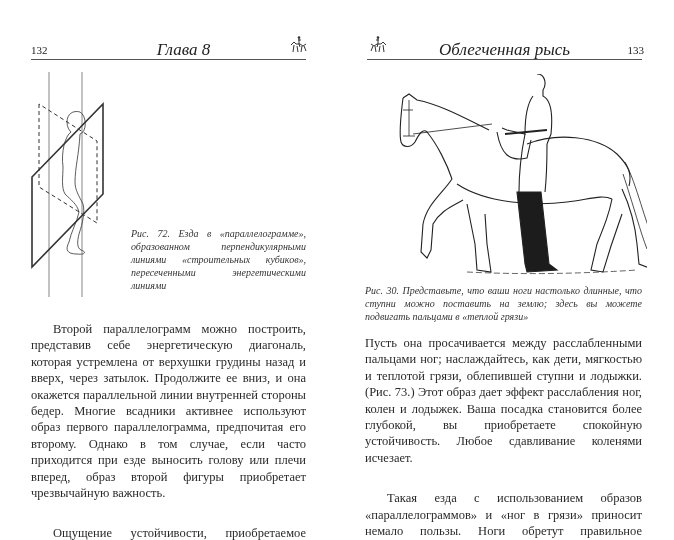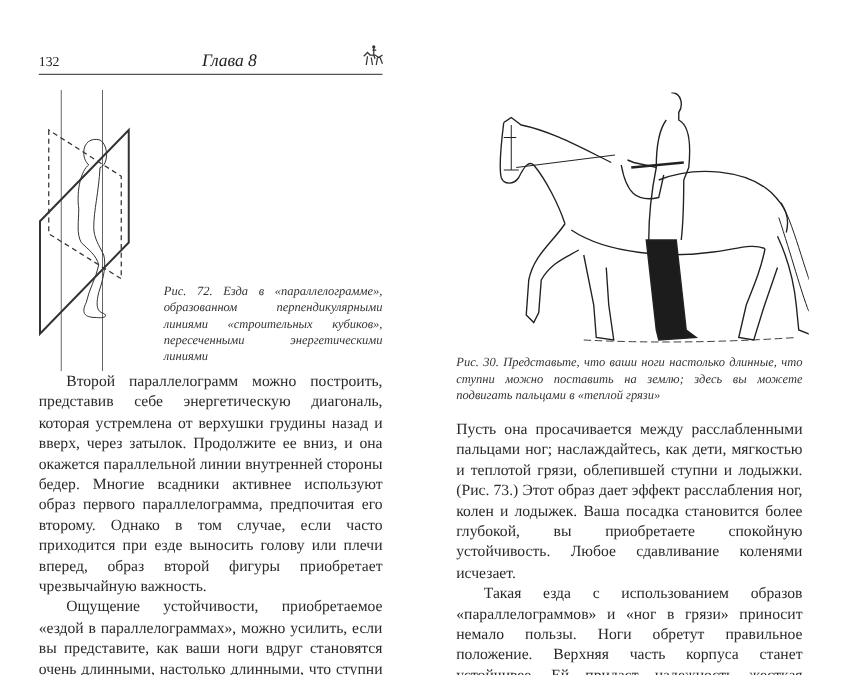--- a/index.html
+++ b/index.html
@@ -19,42 +19,42 @@
     font-size: 11px; line-height: 16px;
   }
   .left .running-head { left: 31px; width: 275px; }
   .right .running-head { left: 30px; width: 275px; }
   .running-head .rule {
     position: absolute; left: 0; right: 0; top: 17px; height: 1px; background: #555;
   }
   .pagenum { position: absolute; top: 0; font-size: 11px; }
   .left .pagenum { left: 0; }
   .right .pagenum { right: -2px; }
-  .chapter-title { position: absolute; top: 0; font-style: italic; font-size: 14px; }
+  .chapter-title { position: absolute; top: 0; font-style: italic; font-size: 17px; }
   .left .chapter-title { left: 0; right: 0; text-align: center; padding-left: 30px; box-sizing: border-box; }
   .right .chapter-title { left: 0; right: 0; text-align: center; }
   .rider-icon { position: absolute; top: -6px; width: 22px; height: 20px; }
   .left .rider-icon { right: -4px; }
   .right .rider-icon { left: 0px; }
 
   .caption {
     position: absolute; font-style: italic; font-size: 10px; line-height: 13px;
     text-align: justify; color: #333;
   }
   .left .caption { left: 131px; top: 215px; width: 175px; }
   .right .caption { left: 28px; top: 272px; width: 277px; }
 
   .body-text {
     position: absolute; font-size: 12.5px; line-height: 16.4px; text-align: justify;
     color: #2a2a2a;
   }
   .left .body-text { left: 31px; top: 285px; width: 275px; }
   .right .body-text { left: 28px; top: 323px; width: 277px; }
   .body-text p { margin: 0; }
-  .body-text p.indent { text-indent: 22px; }
+  .body-text p.indent { text-indent: 22px; margin-top: 24px; }
 
   .fig72 { position: absolute; left: 25px; top: 60px; width: 90px; height: 225px; }
   .fig73 { position: absolute; left: 60px; top: 62px; width: 250px; height: 205px; }
 </style>
 </head>
 <body>
 
 <div class="page left">
   <div class="running-head">
     <span class="pagenum">132</span>
@@ -84,20 +84,32 @@
 
   <div class="caption">Рис. 72. Езда в «параллелограмме», образованном перпендикулярными линиями «строительных кубиков», пересеченными энергетическими линиями</div>
 
   <div class="body-text">
     <p class="indent">Второй параллелограмм можно построить, представив себе энергетическую диагональ, которая устремлена от верхушки грудины назад и вверх, через затылок. Продолжите ее вниз, и она окажется параллельной линии внутренней стороны бедер. Многие всадники активнее используют образ первого параллелограмма, предпочитая его второму. Однако в том случае, если часто приходится при езде выносить голову или плечи вперед, образ второй фигуры приобретает чрезвычайную важность.</p>
     <p class="indent">Ощущение устойчивости, приобретаемое «ездой в параллелограммах», можно усилить, если вы представите, как ваши ноги вдруг становятся очень длинными, настолько длинными, что ступни могут спокойно лежать на земле,— а точнее, в мягкой теплой летней грязи.</p>
   </div>
 </div>
 
 <div class="page right">
+  <div class="running-head">
+    <svg class="rider-icon" viewBox="0 0 22 20">
+      <g stroke="#333" stroke-width="1" fill="none">
+        <path d="M19 9 L16 6 L14 8 L10 8 L7 10 L4 8 M16 9 L17 16 M13 10 L12 16 M8 10 L9 16 M6 10 L4 15"></path>
+        <path d="M11 2 L11 8 M12 4 L9 4 M11 8 L10 11"></path>
+      </g>
+      <circle cx="11" cy="1.5" r="1.3" fill="#333"></circle>
+    </svg>
+    <span class="chapter-title">Облегченная рысь</span>
+    <span class="pagenum">133</span>
+    <div class="rule"></div>
+  </div>
 
   <svg class="fig73" viewBox="0 0 250 205">
     <g fill="none" stroke="#222" stroke-width="1.1">
 
       <path d="M70 198 Q150 202 240 196" stroke-width="0.7" stroke-dasharray="6,3"></path>
 
       <path d="M6 24 L12 20 L20 26 C40 30 60 40 80 50 L92 56"></path>
       <path d="M6 24 C4 40 2 60 4 68 C6 74 14 74 18 68 C22 60 26 54 30 58 C40 70 50 90 55 105"></path>
 
       <path d="M6 36 L16 36 M12 26 L12 62 M6 62 L18 62 M16 60 L95 50" stroke-width="0.8"></path>

